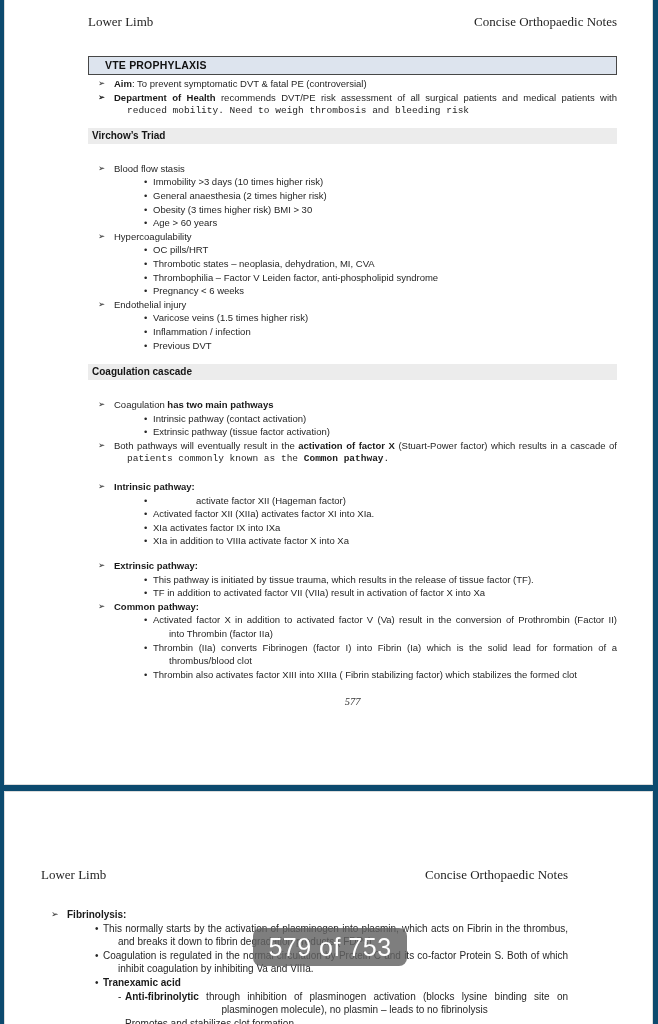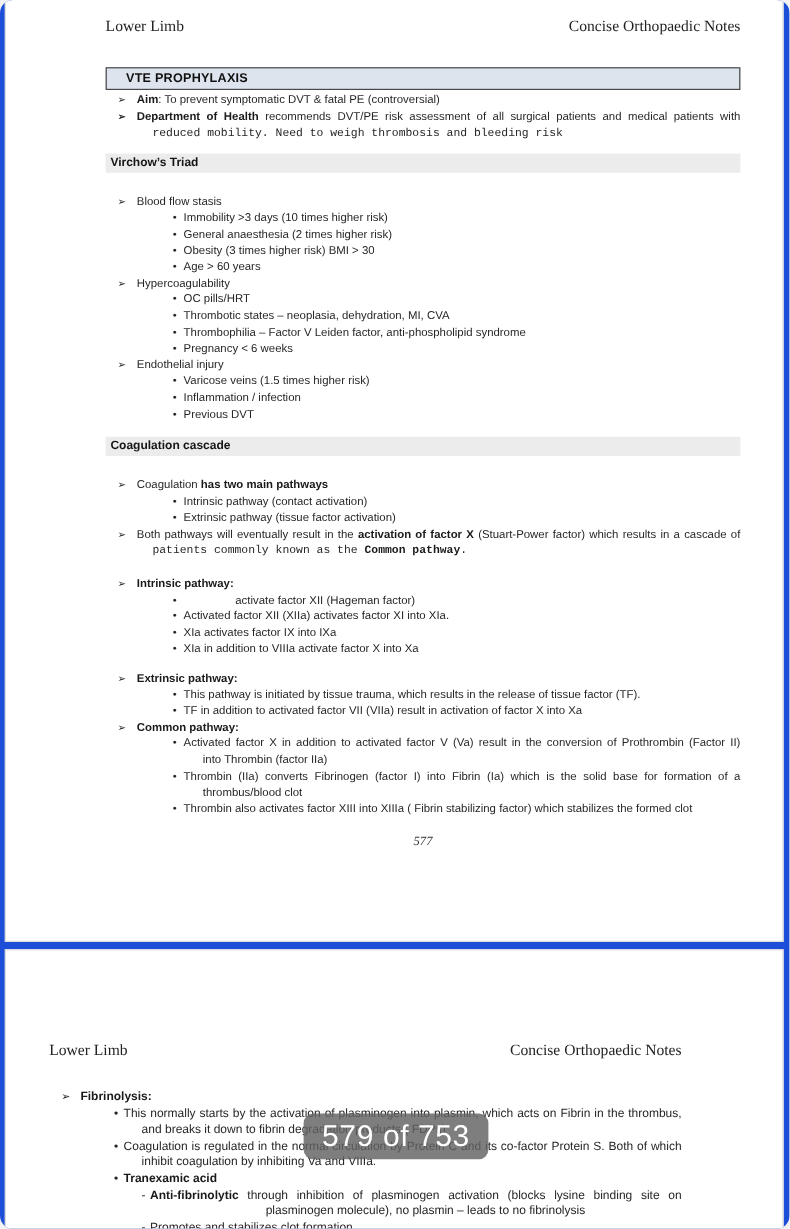--- a/index.html
+++ b/index.html
@@ -1,17 +1,17 @@
 <!DOCTYPE html>
 <html><head>
 <meta charset="utf-8">
 <style>
   html,body{margin:0;padding:0;}
   body{background:#f1f1f1;font-family:"Liberation Sans","DejaVu Sans",sans-serif;}
-  #viewer{position:relative;width:658px;height:1024px;background:#1d4ed8;overflow:hidden;border-radius:11px;}
+  #viewer{position:relative;width:658px;height:1024px;background:#0c4a6e;overflow:hidden;}
   .page{position:absolute;left:4px;width:649px;background:#fff;border:1px solid #dcdcdc;box-sizing:border-box;}
   #page1{top:-1px;height:786px;}
   #page2{top:791px;height:234px;overflow:hidden;}
   .content1{padding:14px 35px 0 83px;}
   .content2{padding:75px 84px 0 36px;}
   .runhead{display:flex;justify-content:space-between;font-family:"Liberation Serif","DejaVu Serif",serif;font-size:13px;color:#1f1f1f;line-height:15px;}
   .content1 .runhead{margin-bottom:27px;}
   .content2 .runhead{margin-bottom:26px;}
   .ln{position:relative;color:#262626;}
   .content1 .ln{font-size:9.5px;line-height:13.6px;}
@@ -84,21 +84,21 @@
           <div class="ln dot"><span class="mk">•</span><span>Activated factor XII (XIIa) activates factor XI into XIa.</span></div>
           <div class="ln dot"><span class="mk">•</span><span>XIa activates factor IX into IXa</span></div>
           <div class="ln dot"><span class="mk">•</span><span>XIa in addition to VIIIa activate factor X into Xa</span></div>
           <div class="gap" style="height: 11px;"></div>
           <div class="ln arrow"><span class="mk">➢</span><span class="b">Extrinsic pathway:</span></div>
           <div class="ln dot"><span class="mk">•</span><span>This pathway is initiated by tissue trauma, which results in the release of tissue factor (TF).</span></div>
           <div class="ln dot"><span class="mk">•</span><span>TF in addition to activated factor VII (VIIa) result in activation of factor X into Xa</span></div>
           <div class="ln arrow"><span class="mk">➢</span><span class="b">Common pathway:</span></div>
           <div class="ln dot just"><span class="mk">•</span><span>Activated factor X in addition to activated factor V (Va) result in the conversion of Prothrombin (Factor II)</span></div>
           <div class="ln dotc"><span>into Thrombin (factor IIa)</span></div>
-          <div class="ln dot just"><span class="mk">•</span><span>Thrombin (IIa) converts Fibrinogen (factor I) into Fibrin (Ia) which is the solid base for formation of a</span></div>
+          <div class="ln dot just"><span class="mk">•</span><span>Thrombin (IIa) converts Fibrinogen (factor I) into Fibrin (Ia) which is the solid lead for formation of a</span></div>
           <div class="ln dotc"><span>thrombus/blood clot</span></div>
           <div class="ln dot"><span class="mk">•</span><span>Thrombin also activates factor XIII into XIIIa ( Fibrin stabilizing factor) which stabilizes the formed clot</span></div>
         </div>
       <div class="pagenum">577</div>
     </div>
   </div>
 
   <div class="page" id="page2">
     <div class="content2">
       <div class="runhead">

